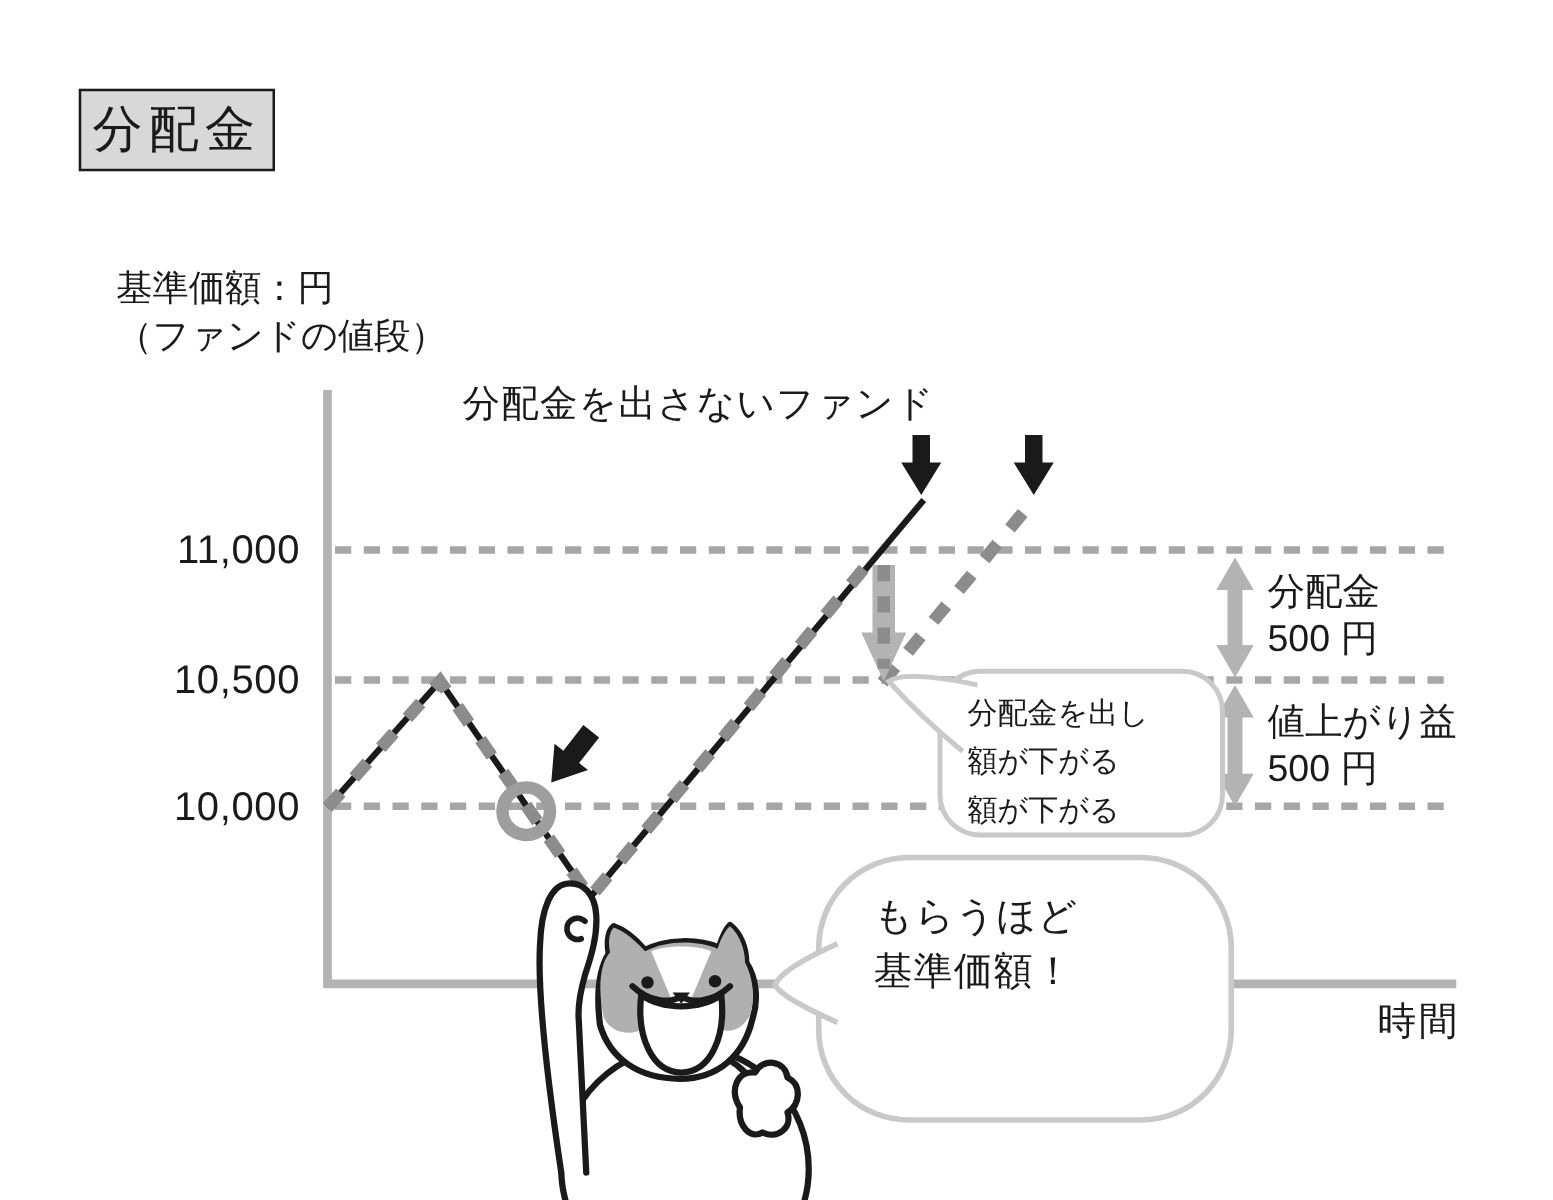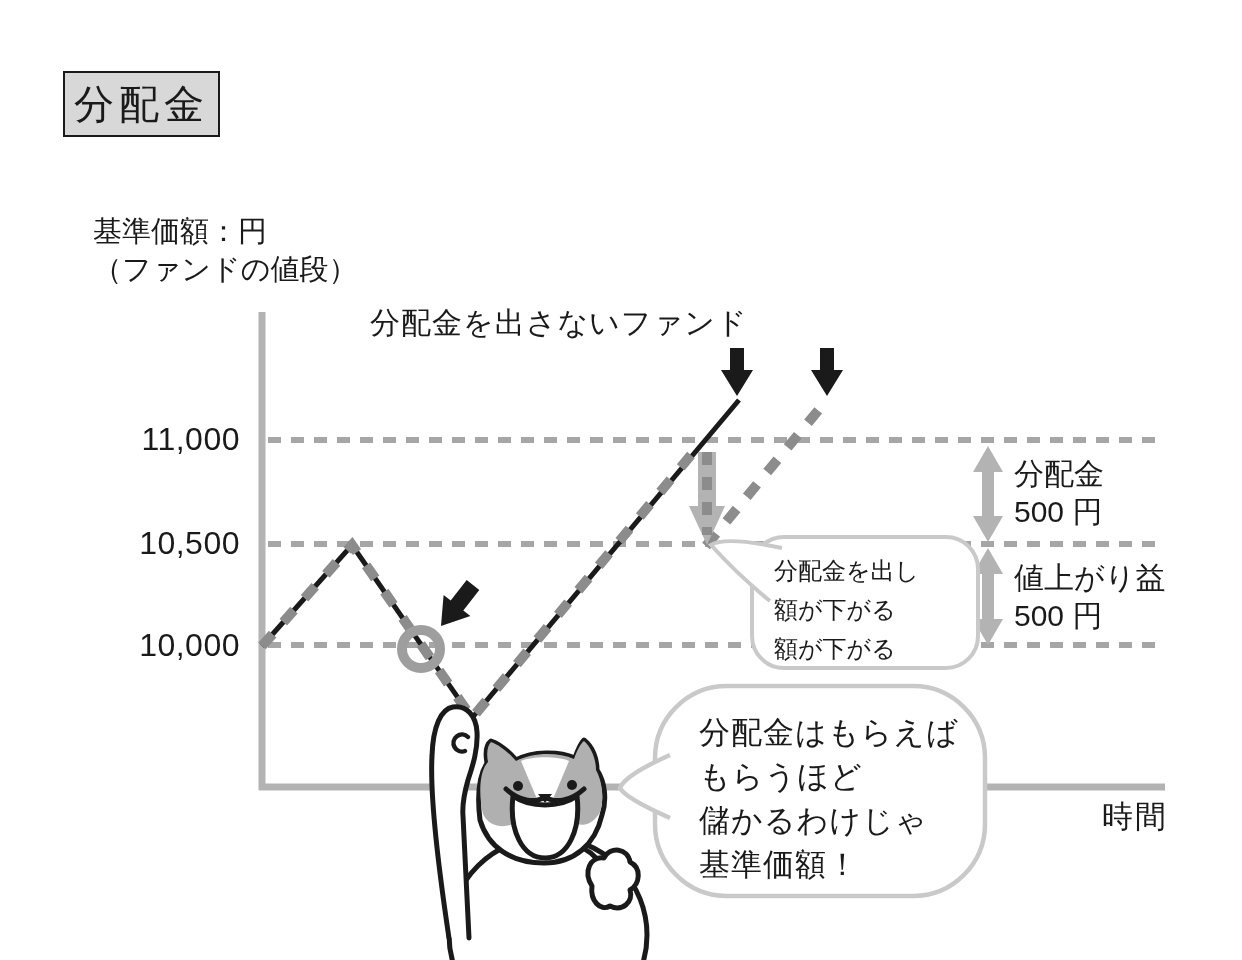--- a/index.html
+++ b/index.html
@@ -137,19 +137,17 @@
   </div>
 
   <div class="txt" id="gain-label">
     <span class="line">値上がり益</span>
     <span class="line">500 円</span>
   </div>
 
   <div class="txt" id="time-label">時間</div>
 
   <div class="txt" id="cat-speech">
-    <span class="line">分配金はもらえば</span>
     <span class="line">もらうほど</span>
-    <span class="line">儲かるわけじゃ</span>
     <span class="line">基準価額！</span>
   </div>
 
 </div>
 
 </body></html>

